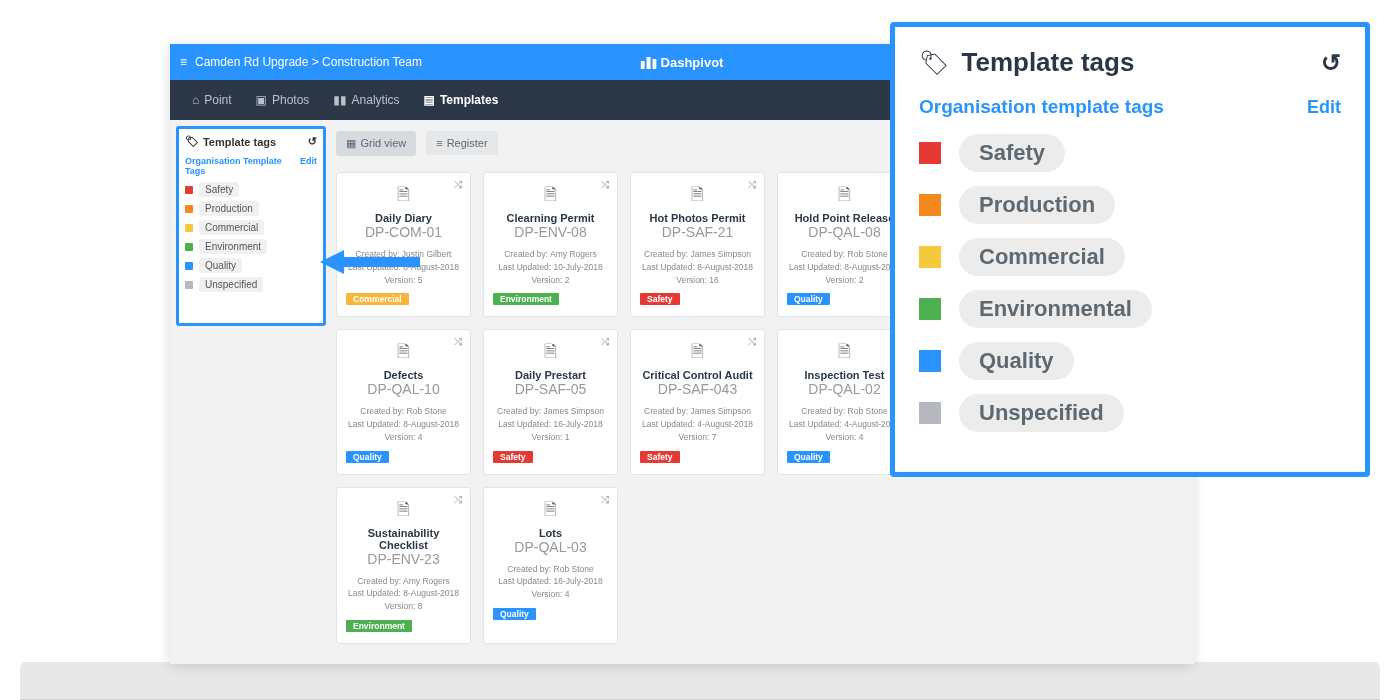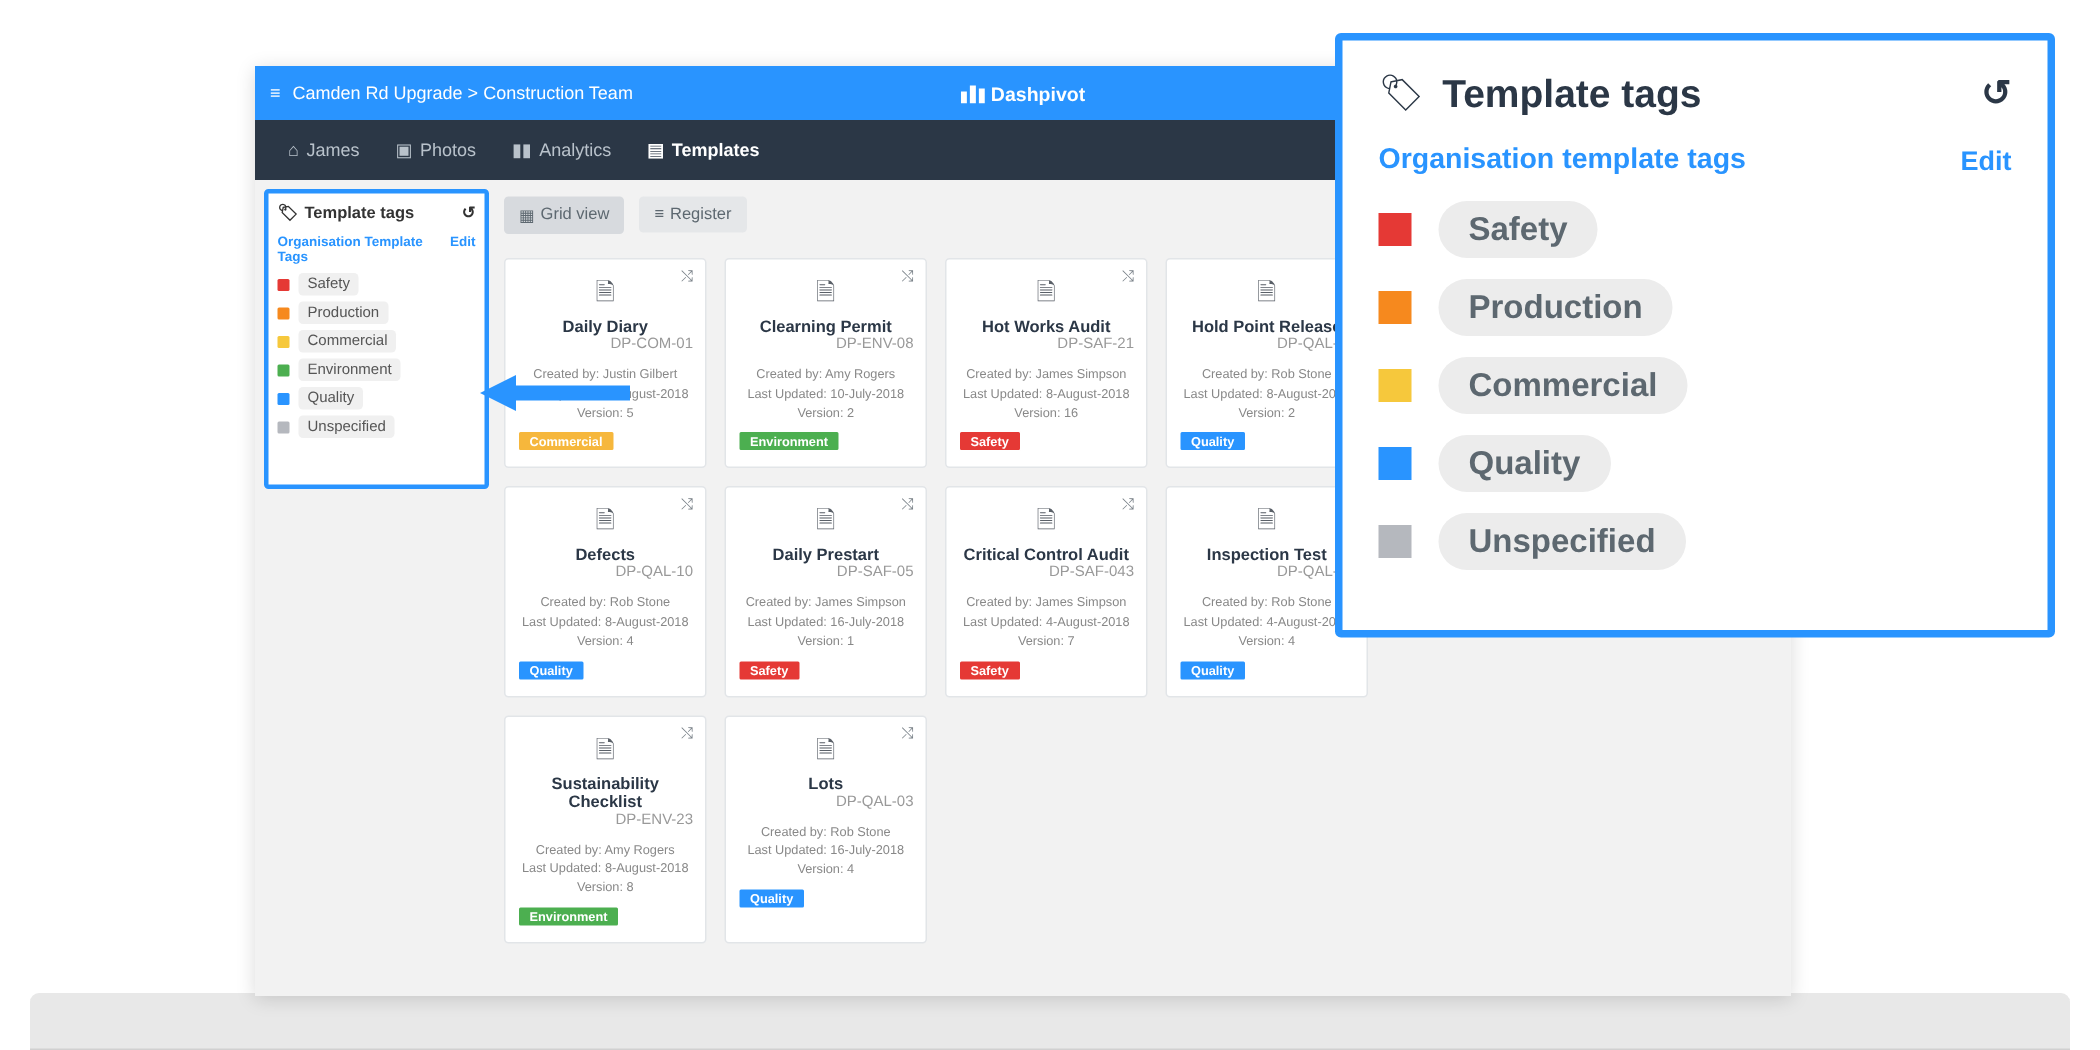--- a/index.html
+++ b/index.html
@@ -32,21 +32,21 @@
   .tb-btn { background:#e5e7e9; color:#5d6870; font-size:11px; padding:6px 10px; border-radius:3px; display:flex; align-items:center; gap:4px; cursor:pointer;}
   .tb-btn.active { background:#d7dade;}
   .search-wrap { margin-left:auto; background:#fff; border:1px solid #d0d4d8; border-radius:3px; display:flex; align-items:center; width:160px; padding:0 6px; height:26px;}
   .search-wrap input { border:0; outline:0; width:100%; font-size:11px; background:transparent; }
 
   .grid { display:grid; grid-template-columns: repeat(4, 135px); gap:12px; margin-top:12px;}
   .card { background:#fff; border:1px solid #e2e5e8; border-radius:3px; padding:10px 8px; min-height:125px; position:relative; font-size:9px; color:#666;}
   .card .action { position:absolute; top:6px; right:8px; color:#7a8289; font-size:10px;}
   .card .iconfile { text-align:center; color:#5a6068; font-size:16px; margin-bottom:2px;}
   .card .title { text-align:center; color:#2b3746; font-weight:700; font-size:11px;}
-  .card .code { text-align:right; color:#999; font-size:10px; margin-bottom:8px;}
+  .card .code { text-align:center; color:#999; font-size:14px; margin-bottom:8px;}
   .card .meta { font-size:8.5px; color:#888; line-height:1.5;text-align:center;}
   .card .tag { display:inline-block; padding:1px 7px; border:1px solid; border-radius:2px; font-size:8.5px; font-weight:700; margin-top:6px;}
 
   .tag-commercial { border-color:#f6b73c; color:#fff; background:#f6b73c;}
   .tag-environment { border-color:#4caf50; color:#fff; background:#4caf50;}
   .tag-safety { border-color:#e53935; color:#fff; background:#e53935;}
   .tag-quality { border-color:#2994ff; color:#fff; background:#2994ff;}
 
   
   .callout { position:absolute; top:22px; right:30px; width:480px; background:#fff; border:5px solid #2994ff; border-radius:4px; padding:20px 24px 26px 24px; }
@@ -79,21 +79,21 @@
           <rect x="6" y="2" width="4" height="12" fill="#fff"></rect>
           <rect x="12" y="4" width="4" height="10" fill="#fff"></rect>
         </svg>
       <span>Dashpivot</span>
     </span>
   </div>
 
   <div class="navbar">
     <div class="tab">
         <span class="nav-icon">⌂</span>
-        <span>James</span>
+        <span>Point</span>
       </div>
     <div class="tab">
         <span class="nav-icon">▣</span>
         <span>Photos</span>
       </div>
     <div class="tab">
         <span class="nav-icon">▮▮</span>
         <span>Analytics</span>
       </div>
     <div class="tab active">
@@ -163,21 +163,21 @@
           <div class="card"><span class="action">⤭</span><div class="iconfile">🗎</div><div class="title">Daily Diary</div><div class="code">DP-COM-01</div><div class="meta">
               <div>Created by: Justin Gilbert</div>
               <div>Last Updated: 8-August-2018</div>
               <div>Version: 5</div>
             </div><span class="tag tag-commercial">Commercial</span></div>
           <div class="card"><span class="action">⤭</span><div class="iconfile">🗎</div><div class="title">Clearning Permit</div><div class="code">DP-ENV-08</div><div class="meta">
               <div>Created by: Amy Rogers</div>
               <div>Last Updated: 10-July-2018</div>
               <div>Version: 2</div>
             </div><span class="tag tag-environment">Environment</span></div>
-          <div class="card"><span class="action">⤭</span><div class="iconfile">🗎</div><div class="title">Hot Works Audit</div><div class="code">DP-SAF-21</div><div class="meta">
+          <div class="card"><span class="action">⤭</span><div class="iconfile">🗎</div><div class="title">Hot Photos Permit</div><div class="code">DP-SAF-21</div><div class="meta">
               <div>Created by: James Simpson</div>
               <div>Last Updated: 8-August-2018</div>
               <div>Version: 16</div>
             </div><span class="tag tag-safety">Safety</span></div>
           <div class="card"><span class="action">⤭</span><div class="iconfile">🗎</div><div class="title">Hold Point Release</div><div class="code">DP-QAL-08</div><div class="meta">
               <div>Created by: Rob Stone</div>
               <div>Last Updated: 8-August-2018</div>
               <div>Version: 2</div>
             </div><span class="tag tag-quality">Quality</span></div>
           <div class="card"><span class="action">⤭</span><div class="iconfile">🗎</div><div class="title">Defects</div><div class="code">DP-QAL-10</div><div class="meta">
@@ -241,20 +241,24 @@
       </div>
       <div class="crow">
         <span class="swatch-lg" style="background: rgb(246, 137, 30);"></span>
         <span class="pill-lg">Production</span>
       </div>
       <div class="crow">
         <span class="swatch-lg" style="background: rgb(246, 200, 60);"></span>
         <span class="pill-lg">Commercial</span>
       </div>
       <div class="crow">
+        <span class="swatch-lg" style="background: rgb(76, 175, 80);"></span>
+        <span class="pill-lg">Environmental</span>
+      </div>
+      <div class="crow">
         <span class="swatch-lg" style="background: rgb(41, 148, 255);"></span>
         <span class="pill-lg">Quality</span>
       </div>
       <div class="crow">
         <span class="swatch-lg" style="background: rgb(181, 184, 190);"></span>
         <span class="pill-lg">Unspecified</span>
       </div>
     </div>
 </div>
 

